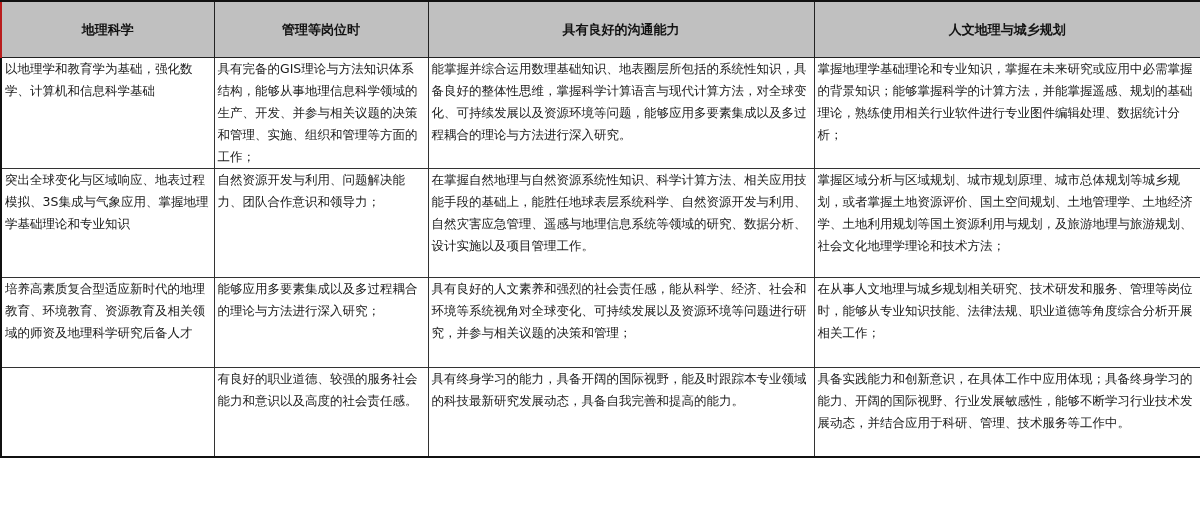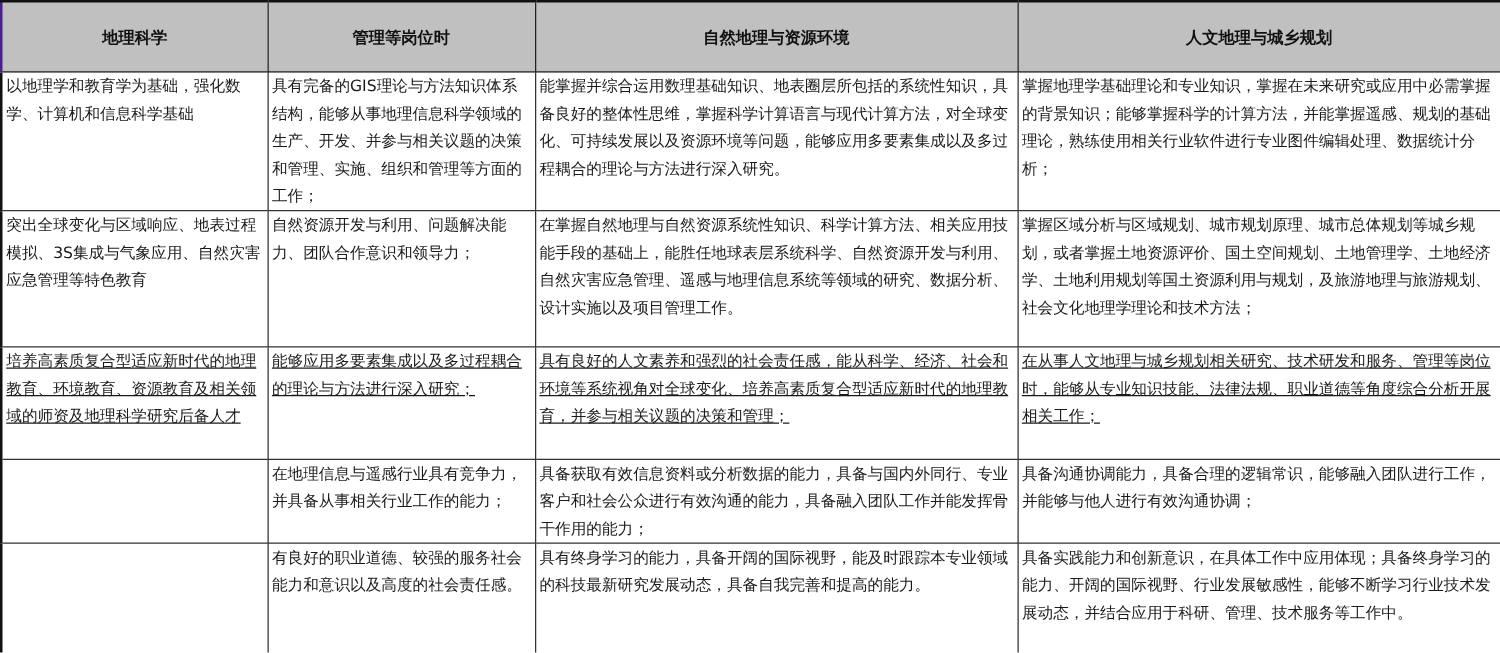--- a/index.html
+++ b/index.html
@@ -3,70 +3,64 @@
 <meta charset="utf-8">
 <style>
   html, body { margin:0; padding:0; background:#ffffff; }
   body { width:1200px; height:522px; overflow:hidden; font-family:"DejaVu Sans","Liberation Sans",sans-serif; }
   table { border-collapse:collapse; table-layout:fixed; width:1200px; }
   col.c1 { width:213px; } col.c2 { width:214px; } col.c3 { width:386px; } col.c4 { width:387px; }
   th { background:#c0c0c0; color:#111; font-weight:bold; font-size:13px; height:55px; text-align:center; vertical-align:middle; border:1px solid #222; border-top:2px solid #111; padding:0; }
   td { vertical-align:top; font-size:12.5px; line-height:22px; color:#1a1a1a; padding:0 3px 0 3px; border:1px solid #333; word-break:break-all; }
   tr.r1 td { height:110px; }
   tr.r2 td { height:108px; }
-  tr.r3 td { height:89px;text-decoration:underline; }
+  tr.r3 td { height:89px; }
   tr.r4 td { height:64px; }
   tr.r5 td { height:88px; }
   td.first { border-left:2px solid #111; }
   td.last, th.last { border-right:2px solid #6d28d9; }
-  th.first { border-left:2px solid #4c1d95; }
+  th.first { border-left:2px solid #b91c1c; }
   tr.r5 td { border-bottom:2px solid #111; }
 </style>
 </head>
 <body>
 
 <table>
   <colgroup>
       <col class="c1">
       <col class="c2">
       <col class="c3">
       <col class="c4">
     </colgroup>
   <thead>
     <tr>
       <th class="first">地理科学</th>
       <th>管理等岗位时</th>
-      <th>自然地理与资源环境</th>
+      <th>具有良好的沟通能力</th>
       <th class="last">人文地理与城乡规划</th>
     </tr>
   </thead>
   <tbody>
     <tr class="r1">
       <td class="first">以地理学和教育学为基础，强化数学、计算机和信息科学基础</td>
       <td>具有完备的GIS理论与方法知识体系结构，能够从事地理信息科学领域的生产、开发、并参与相关议题的决策和管理、实施、组织和管理等方面的工作；</td>
       <td>能掌握并综合运用数理基础知识、地表圈层所包括的系统性知识，具备良好的整体性思维，掌握科学计算语言与现代计算方法，对全球变化、可持续发展以及资源环境等问题，能够应用多要素集成以及多过程耦合的理论与方法进行深入研究。</td>
       <td class="last">掌握地理学基础理论和专业知识，掌握在未来研究或应用中必需掌握的背景知识；能够掌握科学的计算方法，并能掌握遥感、规划的基础理论，熟练使用相关行业软件进行专业图件编辑处理、数据统计分析；</td>
     </tr>
     <tr class="r2">
-      <td class="first">突出全球变化与区域响应、地表过程模拟、3S集成与气象应用、自然灾害应急管理等特色教育</td>
+      <td class="first">突出全球变化与区域响应、地表过程模拟、3S集成与气象应用、掌握地理学基础理论和专业知识</td>
       <td>自然资源开发与利用、问题解决能力、团队合作意识和领导力；</td>
       <td>在掌握自然地理与自然资源系统性知识、科学计算方法、相关应用技能手段的基础上，能胜任地球表层系统科学、自然资源开发与利用、自然灾害应急管理、遥感与地理信息系统等领域的研究、数据分析、设计实施以及项目管理工作。</td>
       <td class="last">掌握区域分析与区域规划、城市规划原理、城市总体规划等城乡规划，或者掌握土地资源评价、国土空间规划、土地管理学、土地经济学、土地利用规划等国土资源利用与规划，及旅游地理与旅游规划、社会文化地理学理论和技术方法；</td>
     </tr>
     <tr class="r3">
       <td class="first">培养高素质复合型适应新时代的地理教育、环境教育、资源教育及相关领域的师资及地理科学研究后备人才</td>
       <td>能够应用多要素集成以及多过程耦合的理论与方法进行深入研究；</td>
-      <td>具有良好的人文素养和强烈的社会责任感，能从科学、经济、社会和环境等系统视角对全球变化、培养高素质复合型适应新时代的地理教育，并参与相关议题的决策和管理；</td>
+      <td>具有良好的人文素养和强烈的社会责任感，能从科学、经济、社会和环境等系统视角对全球变化、可持续发展以及资源环境等问题进行研究，并参与相关议题的决策和管理；</td>
       <td class="last">在从事人文地理与城乡规划相关研究、技术研发和服务、管理等岗位时，能够从专业知识技能、法律法规、职业道德等角度综合分析开展相关工作；</td>
-    </tr>
-    <tr class="r4">
-      <td class="first"></td>
-      <td>在地理信息与遥感行业具有竞争力，并具备从事相关行业工作的能力；</td>
-      <td>具备获取有效信息资料或分析数据的能力，具备与国内外同行、专业客户和社会公众进行有效沟通的能力，具备融入团队工作并能发挥骨干作用的能力；</td>
-      <td class="last">具备沟通协调能力，具备合理的逻辑常识，能够融入团队进行工作，并能够与他人进行有效沟通协调；</td>
     </tr>
     <tr class="r5">
       <td class="first"></td>
       <td>有良好的职业道德、较强的服务社会能力和意识以及高度的社会责任感。</td>
       <td>具有终身学习的能力，具备开阔的国际视野，能及时跟踪本专业领域的科技最新研究发展动态，具备自我完善和提高的能力。</td>
       <td class="last">具备实践能力和创新意识，在具体工作中应用体现；具备终身学习的能力、开阔的国际视野、行业发展敏感性，能够不断学习行业技术发展动态，并结合应用于科研、管理、技术服务等工作中。</td>
     </tr>
   </tbody>
 </table>
 

